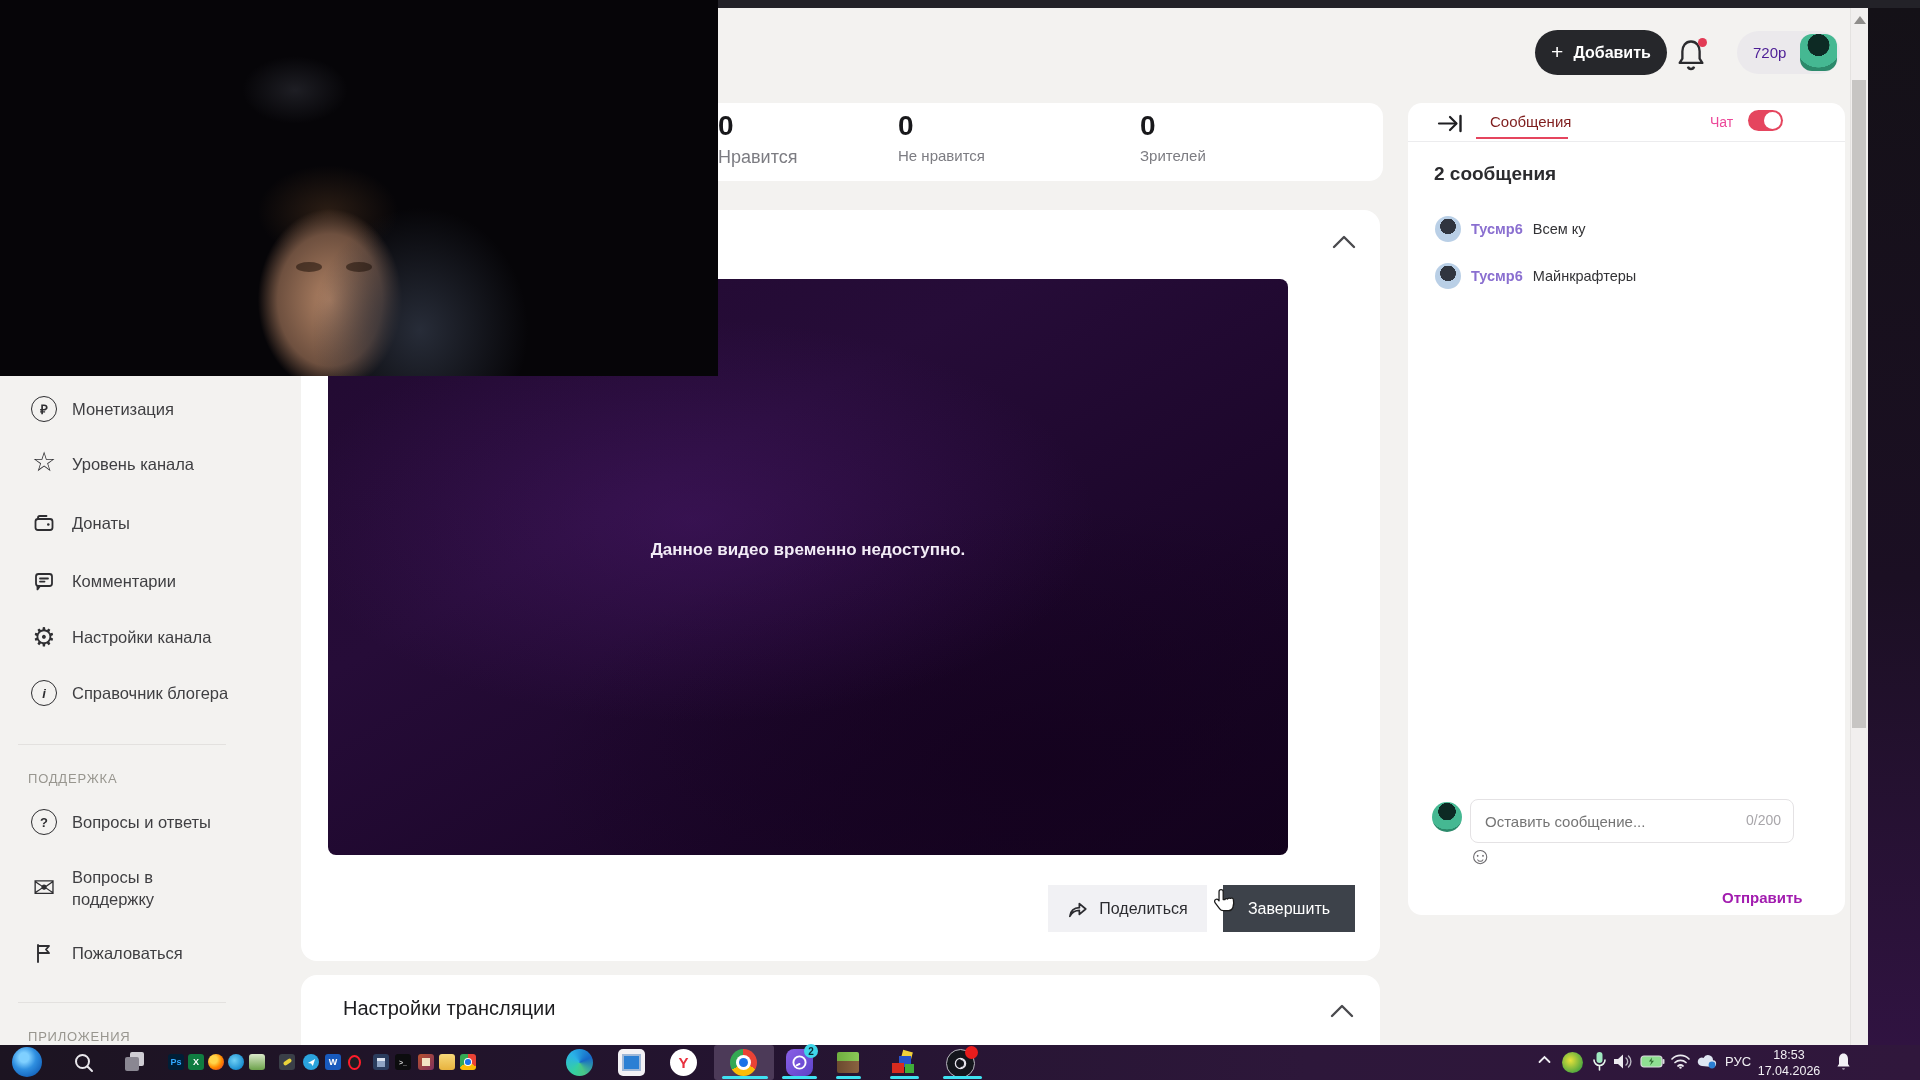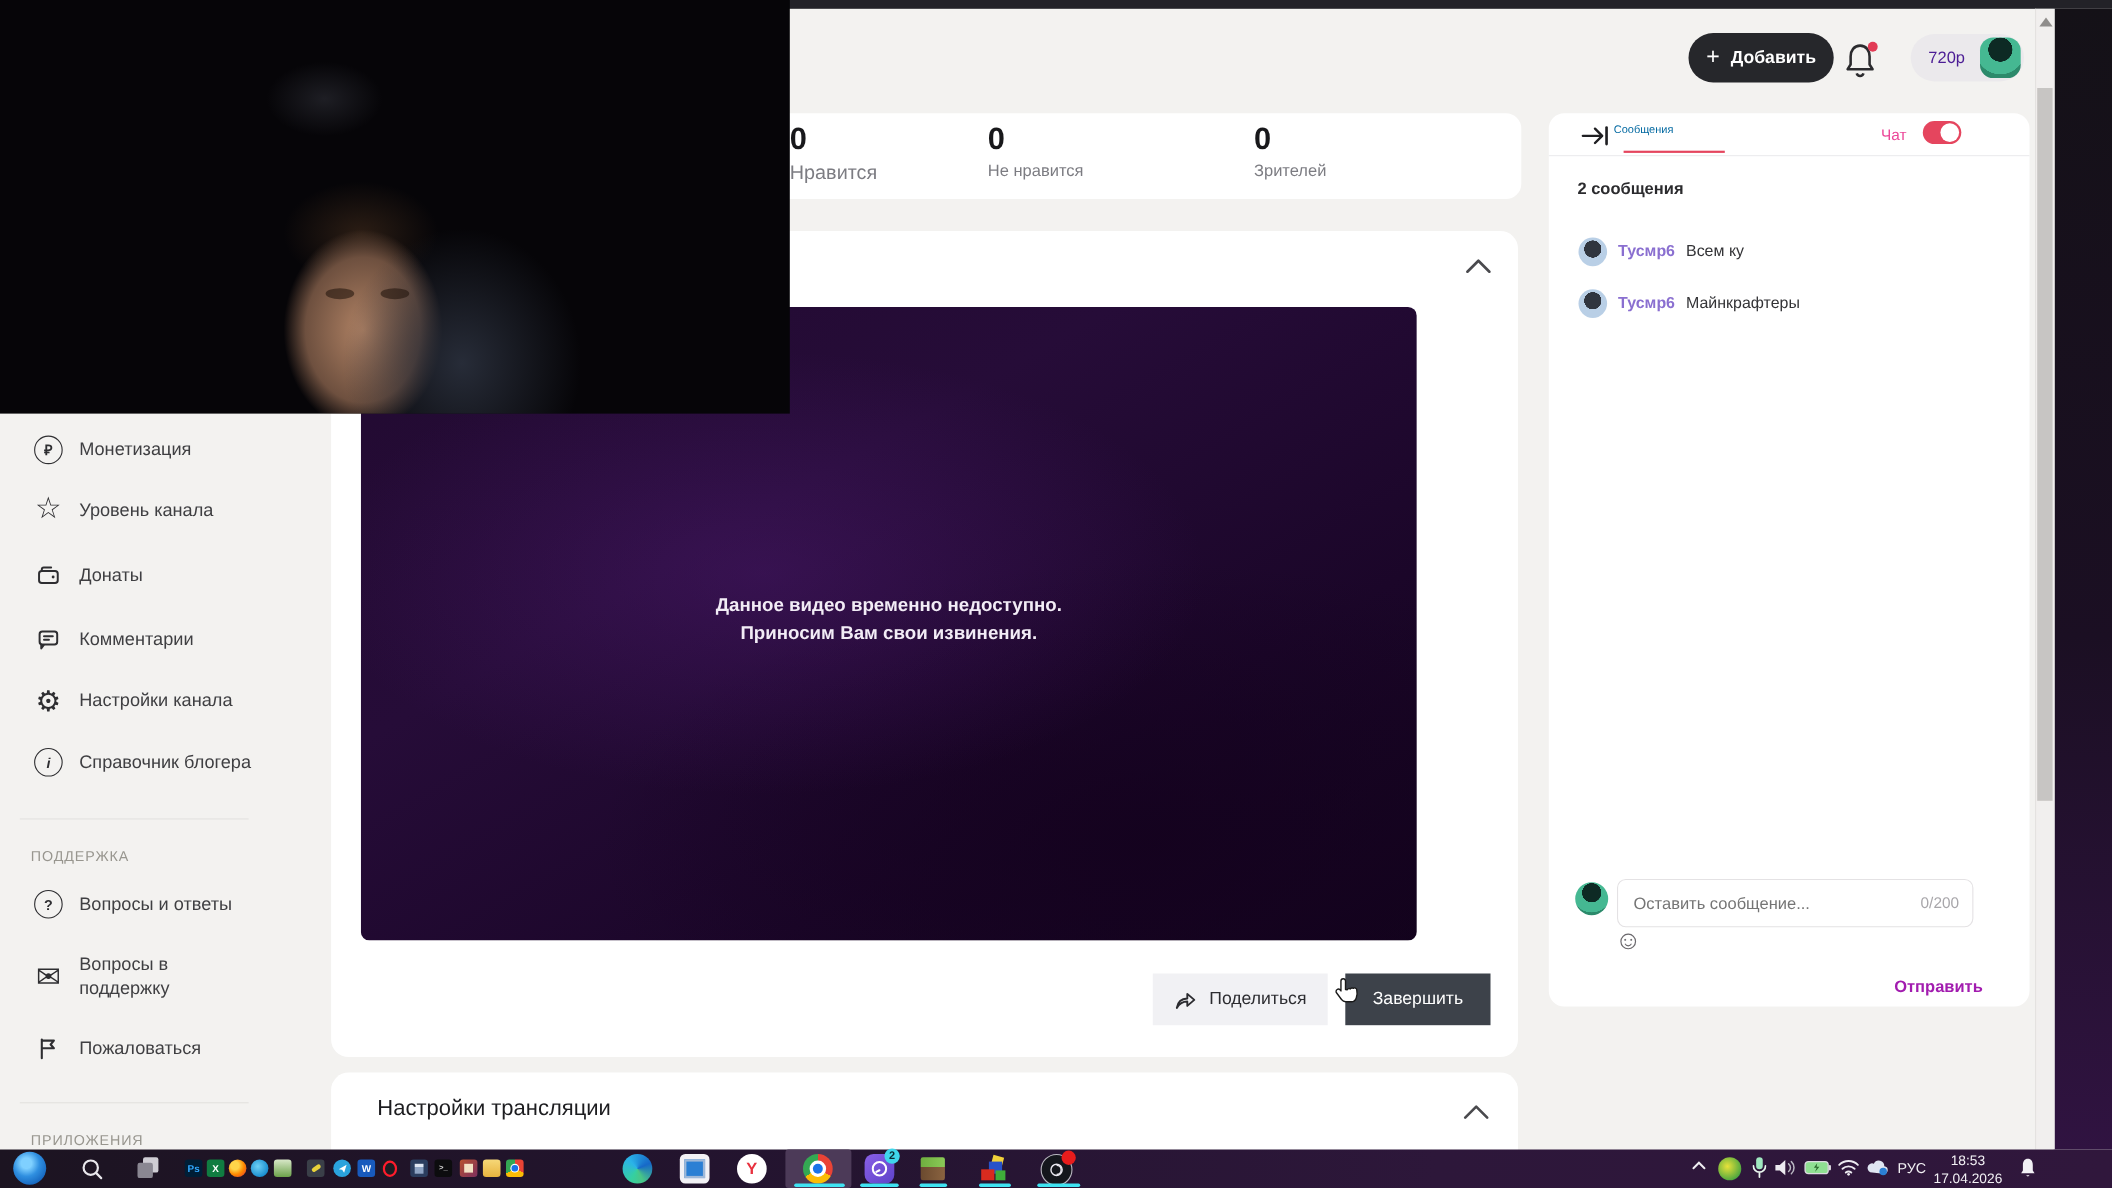--- a/index.html
+++ b/index.html
@@ -144,21 +144,20 @@
 
 <div class="abs card" style="left:301px;top:210px;width:1079px;height:751px">
   <svg class="abs" style="left:1030px;top:22px" width="26" height="20" viewBox="0 0 26 20">
     <polyline points="3,15 13,5 23,15" fill="none" stroke="#4a4a4e" stroke-width="2.4" stroke-linecap="round" stroke-linejoin="round"></polyline>
   </svg>
 
   <div class="abs" style="left:27px;top:69px;width:960px;height:576px;border-radius:8px;
               background:radial-gradient(ellipse 60% 50% at 38% 42%,rgba(90,30,130,.35),rgba(0,0,0,0) 70%),radial-gradient(ellipse 70% 60% at 75% 85%,rgba(20,2,30,.9),rgba(0,0,0,0) 75%),linear-gradient(150deg,#220a31 0%,#260c38 35%,#1b0629 70%,#12031c 100%)">
     <div class="abs" style="left:0;top:258px;width:100%;text-align:center;color:#f2ecf6;font-weight:700;font-size:17px;line-height:1.55">
       <div>Данное видео временно недоступно.</div>
-      <div>Приносим Вам свои извинения.</div>
     </div>
   </div>
 
   <div class="abs btn" style="left:747px;top:675px;width:159px;height:47px;background:#f1f1f4;color:#2c2c30">
     <svg width="22" height="20" viewBox="0 0 24 22">
       <path d="M3 19 C4 12.5 8.5 9.8 13.5 9.6 V5 l7 6 -7 6 v-4.4 C9 12.6 5.5 14.8 3 19 Z" fill="none" stroke="#2c2c30" stroke-width="1.9" stroke-linejoin="round"></path>
     </svg>
     <span>Поделиться</span>
   </div>
   <div class="abs btn" style="left:922px;top:675px;width:132px;height:47px;background:#3d424a;color:#fff;font-weight:500">
@@ -176,29 +175,29 @@
     <polyline points="3,15 13,5 23,15" fill="none" stroke="#4a4a4e" stroke-width="2.4" stroke-linecap="round" stroke-linejoin="round"></polyline>
   </svg>
 </div>
 
 <div class="abs card" style="left:1408px;top:103px;width:437px;height:812px;border-radius:14px">
   <svg class="abs" style="left:27px;top:7px" width="30" height="27" viewBox="0 0 30 27">
     <path d="M4 13.5 h17" stroke="#1f1f22" stroke-width="2.2" stroke-linecap="round"></path>
     <path d="M15 7 l6.5 6.5 -6.5 6.5" fill="none" stroke="#1f1f22" stroke-width="2.2" stroke-linecap="round" stroke-linejoin="round"></path>
     <path d="M25.5 6 v15" stroke="#1f1f22" stroke-width="2.4" stroke-linecap="round"></path>
   </svg>
-  <div class="abs" style="left:59px;top:10px;font-size:10px;color:#0369a1"><span>Сообщения</span></div>
+  <div class="abs" style="left:82px;top:10px;font-size:15px;color:#7f1d1d"><span>Сообщения</span></div>
   <div class="abs" style="left:68px;top:34px;width:92px;height:2px;background:#e5455e"></div>
   <div class="abs" style="left:302px;top:11px;font-size:14px;color:#ec4899">Чат</div>
   <div class="abs toggle" style="left:340px;top:7px">
       <span class="knob"></span>
     </div>
   <div class="divider" style="left:0;top:38px;width:437px;background:#ececee"></div>
 
-  <div class="abs" style="left:26px;top:60px;font-size:15px;font-weight:600;color:#2b2b2e">2 сообщения</div>
+  <div class="abs" style="left:26px;top:60px;font-size:19px;font-weight:600;color:#2b2b2e">2 сообщения</div>
 
   <div class="chat-msg" style="left:27px;top:113px">
     <span class="chat-ava"></span>
     <span class="uname">Тусмр6</span>
     <span style="color:#333336">Всем ку</span>
   </div>
   <div class="chat-msg" style="left:27px;top:160px">
     <span class="chat-ava"></span>
     <span class="uname">Тусмр6</span>
     <span style="color:#333336">Майнкрафтеры</span>

